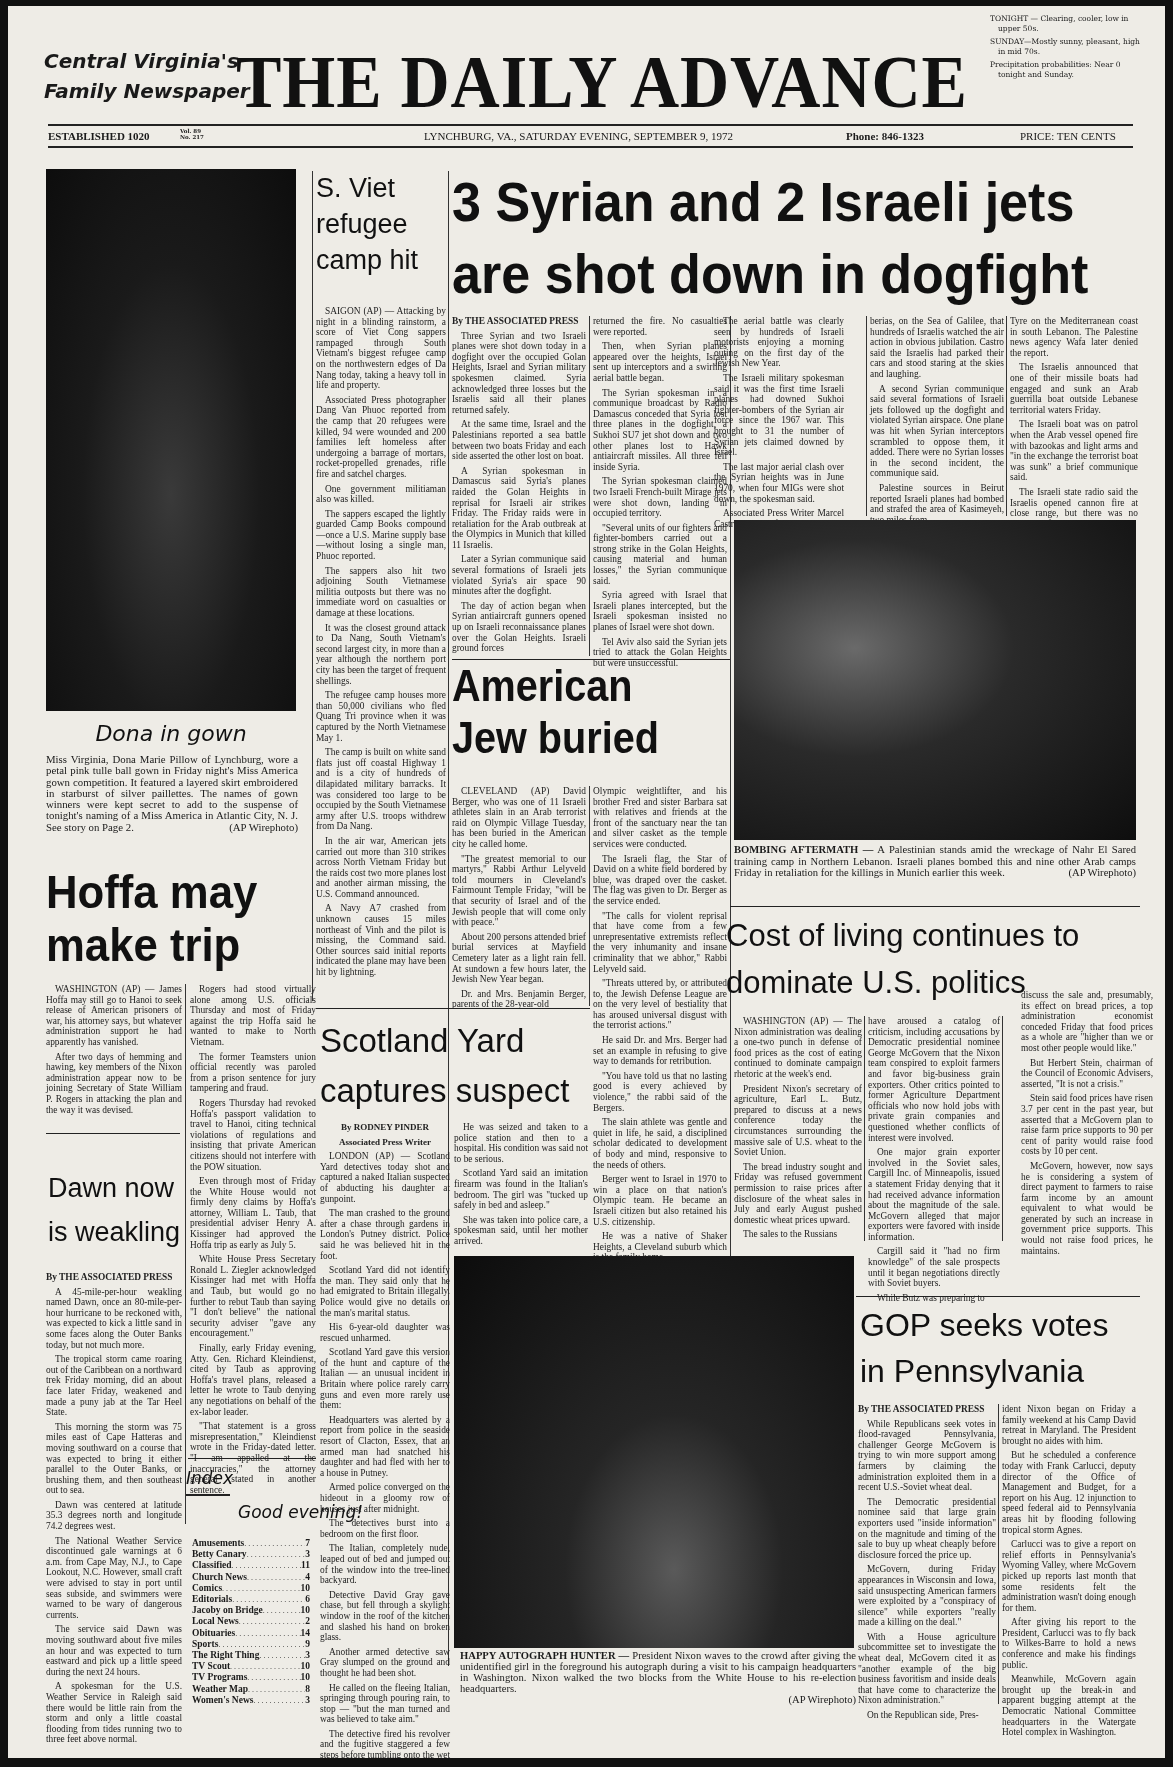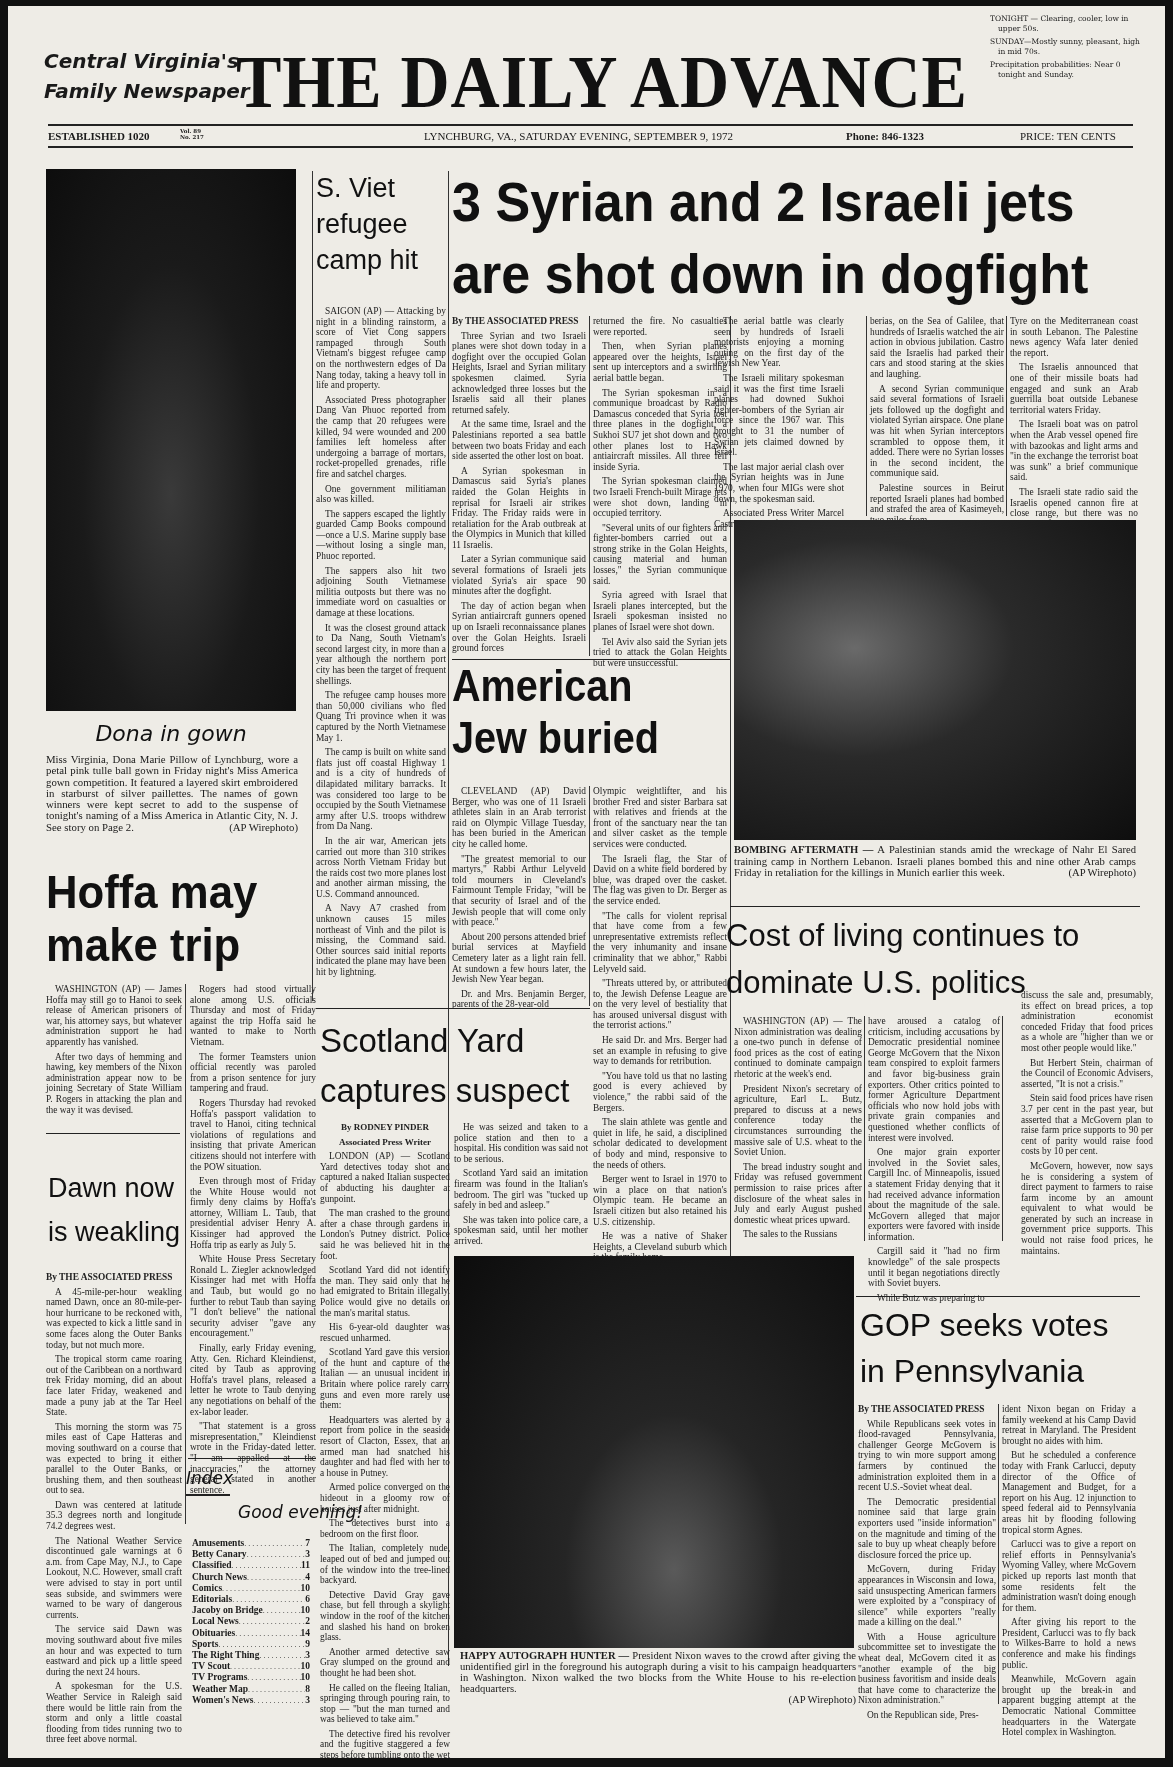--- a/index.html
+++ b/index.html
@@ -323,21 +323,21 @@
     <p style="text-indent:0">discuss the sale and, presumably, its effect on bread prices, a top administration economist conceded Friday that food prices as a whole are "higher than we or most other people would like."</p>
     <p>But Herbert Stein, chairman of the Council of Economic Advisers, asserted, "It is not a crisis."</p>
     <p>Stein said food prices have risen 3.7 per cent in the past year, but asserted that a McGovern plan to raise farm price supports to 90 per cent of parity would raise food costs by 10 per cent.</p>
     <p>McGovern, however, now says he is considering a system of direct payment to farmers to raise farm income by an amount equivalent to what would be generated by such an increase in government price supports. This would not raise food prices, he maintains.</p>
   </div>
 
   <div class="rule" style="left:848px; top:1290px; width:284px; height:1px;"></div>
   <div class="abs hl-cond" style="left:852px; top:1296px; width:280px; font-size:32px; line-height:46px; font-weight:normal;">GOP seeks votes in Pennsylvania</div>
   <div class="abs body" style="left:850px; top:1398px; width:138px;">
     <p class="byline-left">By THE ASSOCIATED PRESS</p>
-    <p>While Republicans seek votes in flood-ravaged Pennsylvania, challenger George McGovern is trying to win more support among farmers by continued the administration exploited them in a recent U.S.-Soviet wheat deal.</p>
+    <p>While Republicans seek votes in flood-ravaged Pennsylvania, challenger George McGovern is trying to win more support among farmers by claiming the administration exploited them in a recent U.S.-Soviet wheat deal.</p>
     <p>The Democratic presidential nominee said that large grain exporters used "inside information" on the magnitude and timing of the sale to buy up wheat cheaply before disclosure forced the price up.</p>
     <p>McGovern, during Friday appearances in Wisconsin and Iowa, said unsuspecting American farmers were exploited by a "conspiracy of silence" while exporters "really made a killing on the deal."</p>
     <p>With a House agriculture subcommittee set to investigate the wheat deal, McGovern cited it as "another example of the big business favoritism and inside deals that have come to characterize the Nixon administration."</p>
     <p>On the Republican side, Pres-</p>
   </div>
   <div class="vrule" style="left:990px; top:1398px; height:300px;"></div>
   <div class="abs body" style="left:994px; top:1398px; width:134px;">
     <p style="text-indent:0">ident Nixon began on Friday a family weekend at his Camp David retreat in Maryland. The President brought no aides with him.</p>
     <p>But he scheduled a conference today with Frank Carlucci, deputy director of the Office of Management and Budget, for a report on his Aug. 12 injunction to speed federal aid to Pennsylvania areas hit by flooding following tropical storm Agnes.</p>
     <p>Carlucci was to give a report on relief efforts in Pennsylvania's Wyoming Valley, where McGovern picked up reports last month that some residents felt the administration wasn't doing enough for them.</p>

